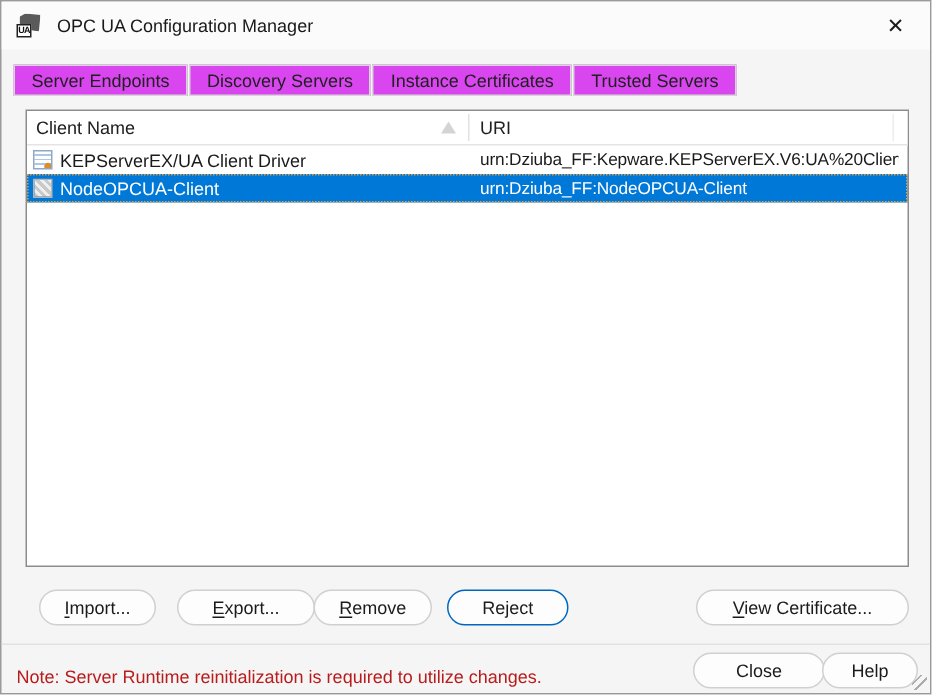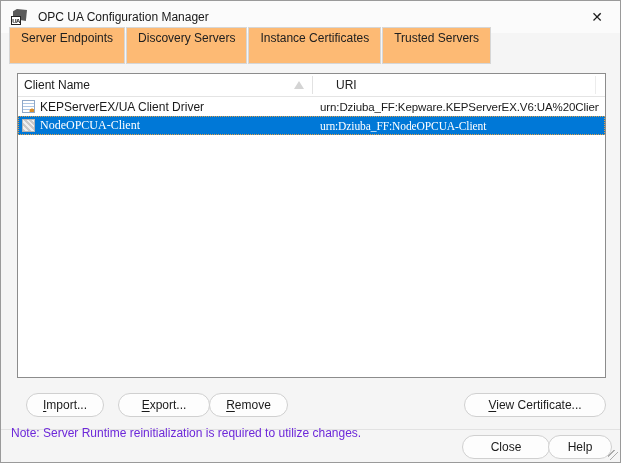--- a/index.html
+++ b/index.html
@@ -16,62 +16,62 @@
   .app-icon .blob{position:absolute;left:2px;top:0;width:14px;height:12px;background:#5a5a5a;
     clip-path:polygon(0 18%,28% 0,100% 8%,92% 100%,30% 88%,0 70%);}
   .app-icon .ua-box{position:absolute;left:0;bottom:0;width:10px;height:9px;background:#fff;
     border:1px solid #222;font-size:6px;font-weight:bold;line-height:9px;text-align:center;color:#111;
     box-sizing:border-box;letter-spacing:-0.5px;}
   .title-text{margin-left:10px;font-size:12px;color:#191919;}
   .close-btn{position:absolute;top:0;right:0;width:46px;height:32px;display:flex;
     align-items:center;justify-content:center;font-size:14px;color:#1b1b1b;cursor:default;}
   
   .tabs{position:absolute;left:8px;top:37px;height:26px;display:flex;align-items:flex-end;}
-  .tab{box-sizing:border-box;height:37px;padding:3px 11px;margin-right:1px;
-    background:#fdba74;border:1px solid #d6d6d6;white-space:nowrap;color:#202020;}
+  .tab{box-sizing:border-box;height:21px;padding:3px 11px;margin-right:1px;
+    background:#d946ef;border:1px solid #d6d6d6;white-space:nowrap;color:#202020;}
   .tab.active{height:26px;padding:6px 13px;background:#fdfdfd;border-bottom:1px solid #fdfdfd;
     position:relative;z-index:2;}
   
   .listview{position:absolute;left:16px;top:72px;width:589px;height:305px;box-sizing:border-box;
     background:#ffffff;border:1px solid #8c8c8c;}
   .lv-header{position:relative;height:22px;border-bottom:1px solid #e4e4e4;display:flex;
     align-items:center;background:#ffffff;color:#202020;}
   .col-name-h{width:294px;padding-left:6px;box-sizing:border-box;}
-  .col-uri-h{padding-left:24px;}
+  .col-uri-h{padding-left:8px;}
   .col-sep1{position:absolute;left:294px;top:2px;bottom:2px;width:1px;background:#e2e2e2;}
   .col-sep2{position:absolute;left:577px;top:2px;bottom:2px;width:1px;background:#ececec;}
   .sort-tri{position:absolute;left:276px;top:7px;width:0;height:0;
     border-left:5px solid transparent;border-right:5px solid transparent;
     border-bottom:8px solid #d4d4d4;}
   .lv-row{position:relative;height:19px;display:flex;align-items:center;white-space:nowrap;}
   .lv-row .cell-name{width:294px;box-sizing:border-box;padding-left:3px;display:flex;
     align-items:center;overflow:hidden;}
   .lv-row .cell-uri{width:287px;box-sizing:border-box;padding-left:8px;overflow:hidden;
     font-size:11.5px;letter-spacing:-0.1px;}
-  .lv-row.selected{background:#0078d7;color:#ffffff;outline:1px dotted #dfa048;outline-offset:-1px;font-family:Liberation Serif, serif;}
+  .lv-row.selected{background:#0078d7;color:#ffffff;outline:1px dotted #dfa048;outline-offset:-1px;}
   .row-icon{width:13px;height:13px;margin:0 5px 0 1px;flex:0 0 auto;box-sizing:border-box;}
   .icon-cert{background-color:#ffffff;border:1px solid #8fa8c8;
     background-image:
       radial-gradient(circle at 9px 10px, #d98e2b 0 2.2px, transparent 2.8px),
       repeating-linear-gradient(to bottom, transparent 0 2px, #adc6e4 2px 3px);}
   .icon-gray{background:repeating-linear-gradient(45deg,#c9c9c9 0 2px,#efefef 2px 4px);
     border:1px solid #b5b5b5;}
   
   .btn{position:absolute;height:24px;box-sizing:border-box;background:#fdfdfd;
     border:1px solid #d0d0d0;border-radius:12px;display:flex;align-items:center;
     justify-content:center;font-size:12px;color:#1b1b1b;cursor:default;white-space:nowrap;}
   .btn .mn{text-decoration:underline;text-underline-offset:2px;}
   .btn-import{left:25px;top:392px;width:78px;}
   .btn-export{left:117px;top:392px;width:92px;}
   .btn-remove{left:208px;top:392px;width:79px;}
   .btn-reject{left:297px;top:392px;width:81px;border:1.5px solid #0067c0;}
   .btn-viewcert{left:463px;top:392px;width:142px;}
   
   .footer-sep{position:absolute;left:0;right:0;top:428px;height:1px;background:#e2e2e2;}
-  .note{position:absolute;left:10px;top:420px;height:24px;line-height:24px;color:#6d28d9;}
+  .note{position:absolute;left:10px;top:438px;height:24px;line-height:24px;color:#b91c1c;}
   .btn-close{left:461px;top:434px;width:88px;}
   .btn-help{left:547px;top:434px;width:64px;}
   .grip{position:absolute;right:2px;bottom:2px;width:10px;height:10px;
     background:linear-gradient(135deg,transparent 0 4px,#ababab 4px 5px,transparent 5px 8px,#ababab 8px 9px,transparent 9px);}
 </style>
 </head>
 <body>
 
 <div class="window">
 
@@ -121,20 +121,23 @@
 
   <div class="btn btn-import">
     <span><span class="mn">I</span><span>mport...</span></span>
   </div>
   <div class="btn btn-export">
     <span><span class="mn">E</span><span>xport...</span></span>
   </div>
   <div class="btn btn-remove">
     <span><span class="mn">R</span><span>emove</span></span>
   </div>
+  <div class="btn btn-reject">
+    <span>Reject</span>
+  </div>
   <div class="btn btn-viewcert">
     <span><span class="mn">V</span><span>iew Certificate...</span></span>
   </div>
 
   <div class="footer-sep"></div>
   <div class="note">Note: Server Runtime reinitialization is required to utilize changes.</div>
   <div class="btn btn-close">
     <span>Close</span>
   </div>
   <div class="btn btn-help">

